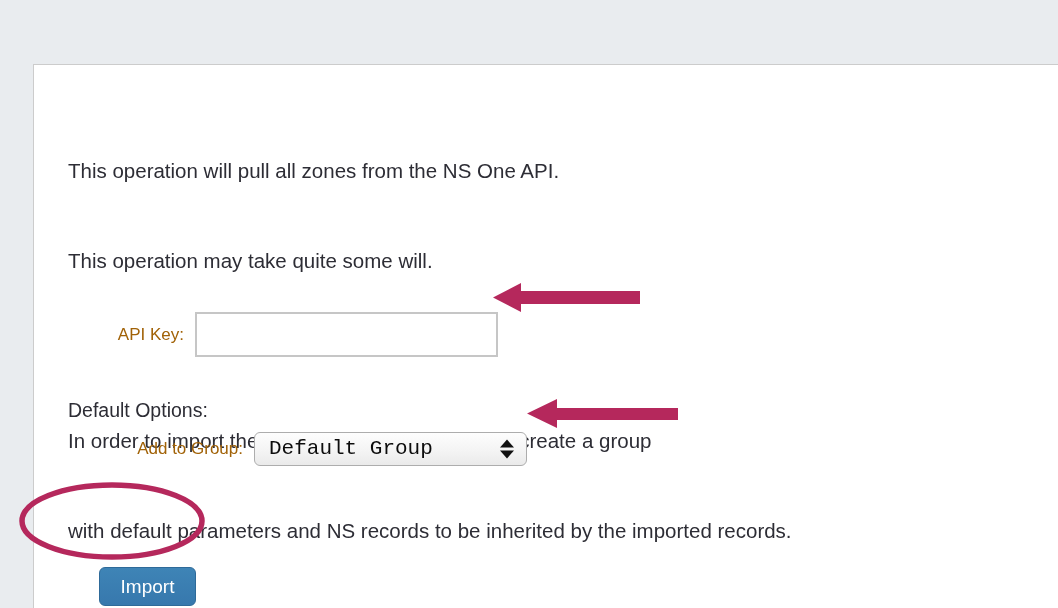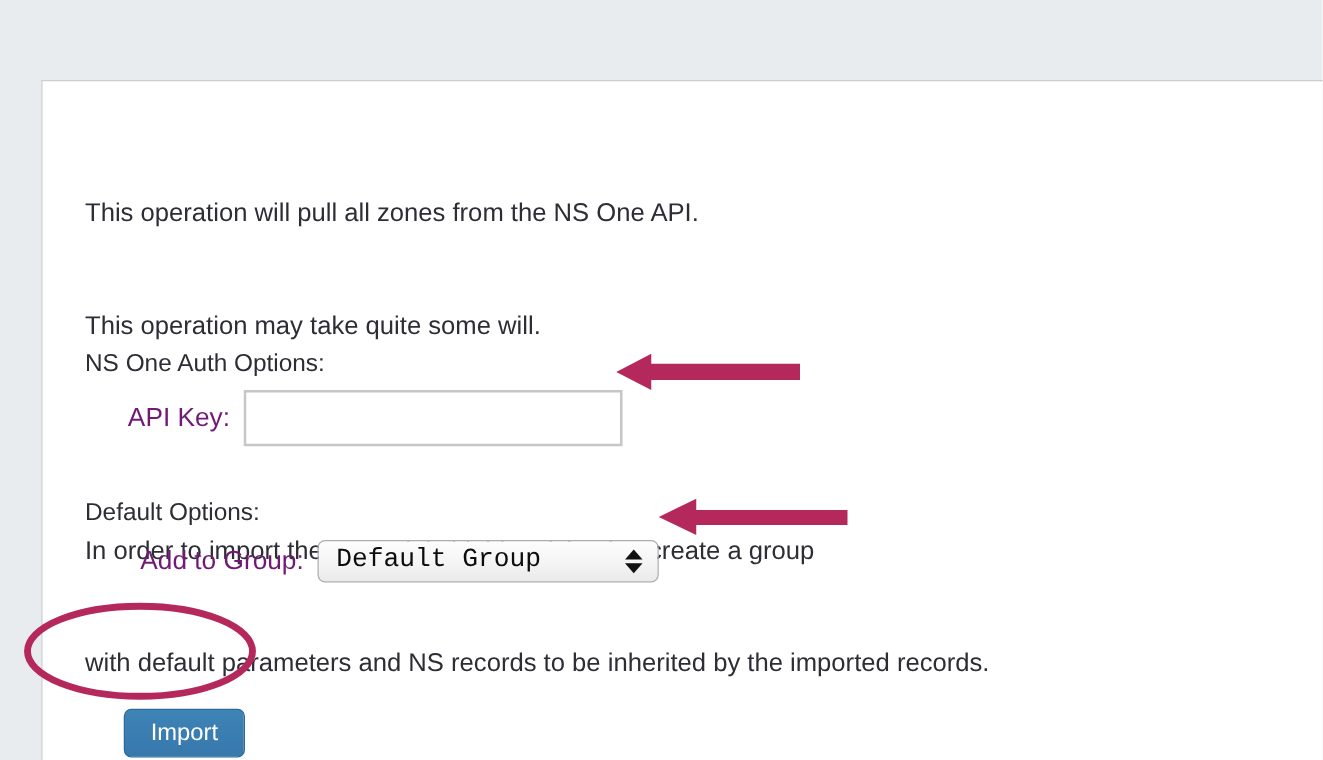--- a/index.html
+++ b/index.html
@@ -51,22 +51,22 @@
 
   .field-row {
     position: absolute;
     display: flex;
     align-items: center;
   }
   #api-key-row { left: 34px; top: 247px; }
   #group-row { left: 34px; top: 367px; align-items: center; }
 
   .field-label {
-    color: #701a75;
-    font-size: 21px;
+    color: #a16207;
+    font-size: 17px;
     white-space: nowrap;
   }
   #api-key-label { width: 116px; text-align: right; padding-right: 11px; }
   #group-label { width: 175px; text-align: right; padding-right: 11px; }
 
   #api-key-input {
     width: 303px;
     height: 45px;
     box-sizing: border-box;
     border: 2px solid #c6c6c6;
@@ -159,21 +159,20 @@
 <div id="panel">
 
   <div class="intro">
     <span class="intro-line">This operation will pull all zones from the NS One API.</span>
     <span class="intro-line">This operation may take quite some will.</span>
     <span class="intro-gap"></span>
     <span class="intro-line">In order to import the zones it is highly advised to create a group</span>
     <span class="intro-line">with default parameters and NS records to be inherited by the imported records.</span>
   </div>
 
-  <div class="section-label" id="auth-options-label">NS One Auth Options:</div>
 
   <div class="field-row" id="api-key-row">
     <span class="field-label" id="api-key-label">API Key:</span>
     <input type="text" id="api-key-input" value="" style="">
   </div>
 
   <div class="section-label" id="import-options-label">Default Options:</div>
 
   <div class="field-row" id="group-row">
     <span class="field-label" id="group-label">Add to Group:</span>

